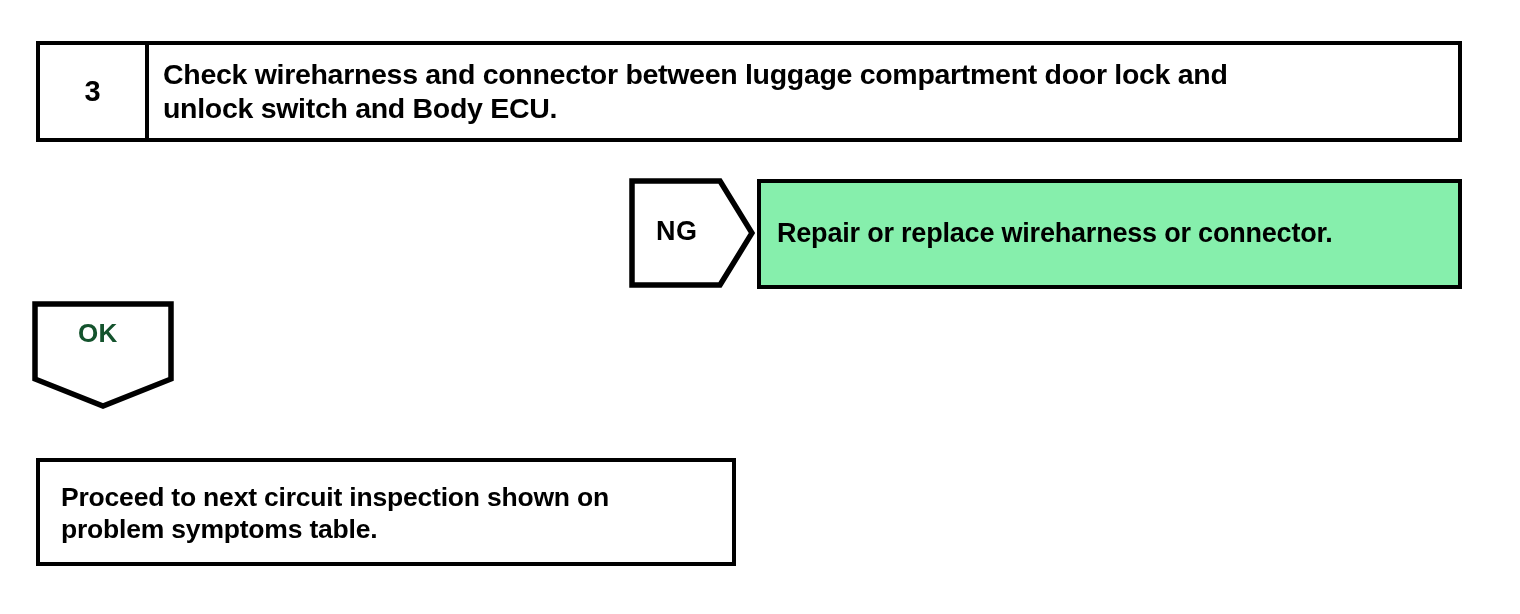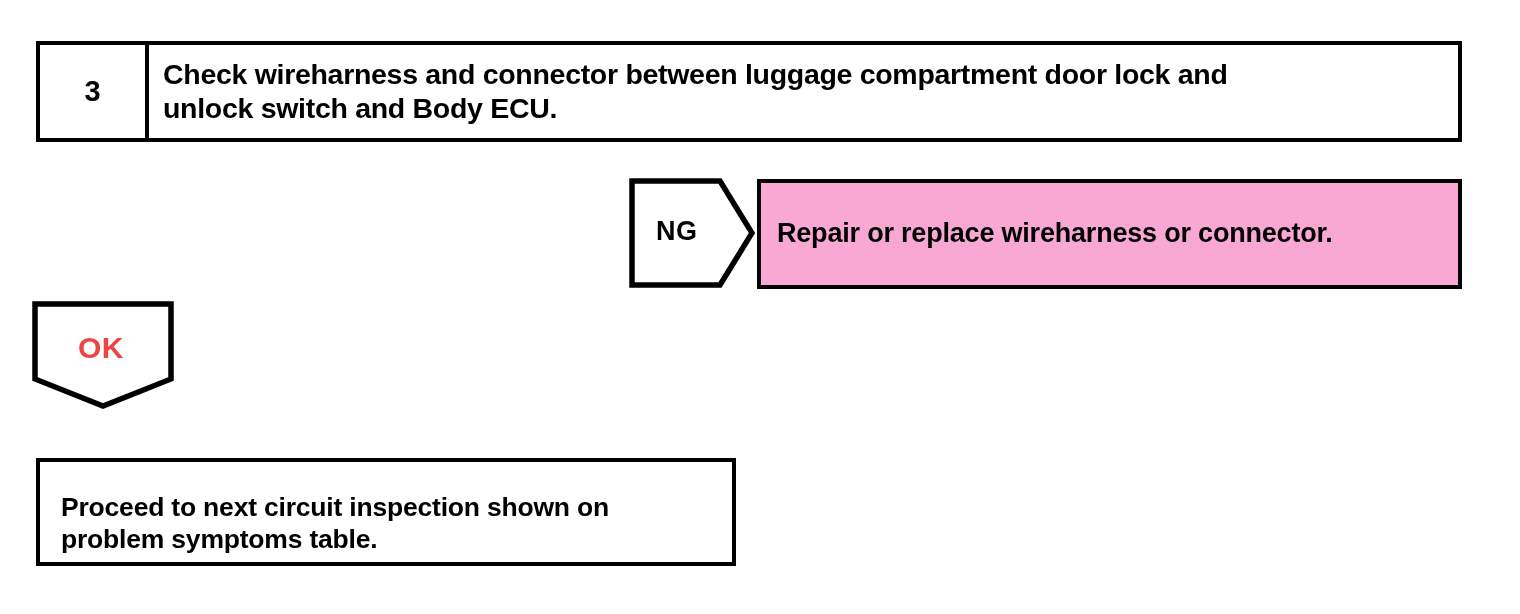--- a/index.html
+++ b/index.html
@@ -84,21 +84,21 @@
 
   
   .repair-box {
     position: absolute;
     left: 757px;
     top: 179px;
     width: 705px;
     height: 110px;
     border: 4px solid #000;
     box-sizing: border-box;
-    background: #f9a8d4;
+    background: #86efac;
     display: flex;
     align-items: center;
     padding-left: 16px;
   }
   .repair-text {
     font-size: 27px;
     font-weight: bold;
     color: #000;
     letter-spacing: -0.2px;
     line-height: 1.15;
@@ -109,40 +109,40 @@
     position: absolute;
     left: 32px;
     top: 301px;
     width: 142px;
     height: 108px;
   }
   .ok-shape svg { display: block; }
   .ok-label {
     position: absolute;
     left: 78px;
-    top: 331px;
-    font-size: 30px;
+    top: 318px;
+    font-size: 26px;
     font-weight: bold;
-    color: #ef4444;
+    color: #14532d;
     letter-spacing: 0.4px;
   }
 
   
   .proceed-box {
     position: absolute;
     left: 36px;
     top: 458px;
     width: 700px;
     height: 108px;
     border: 4px solid #000;
     box-sizing: border-box;
     background: #fff;
     display: flex;
     align-items: flex-start;
-    padding: 30px 0 0 21px;
+    padding: 20px 0 0 21px;
   }
   .proceed-text {
     font-size: 26.5px;
     font-weight: bold;
     color: #000;
     line-height: 1.2;
     letter-spacing: -0.2px;
     white-space: pre-line;
   }
 </style>

